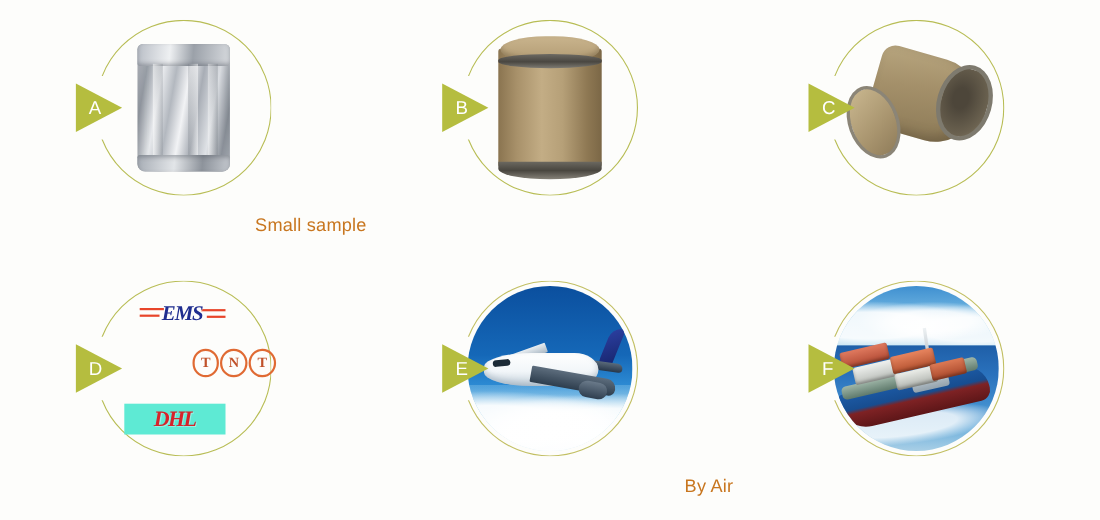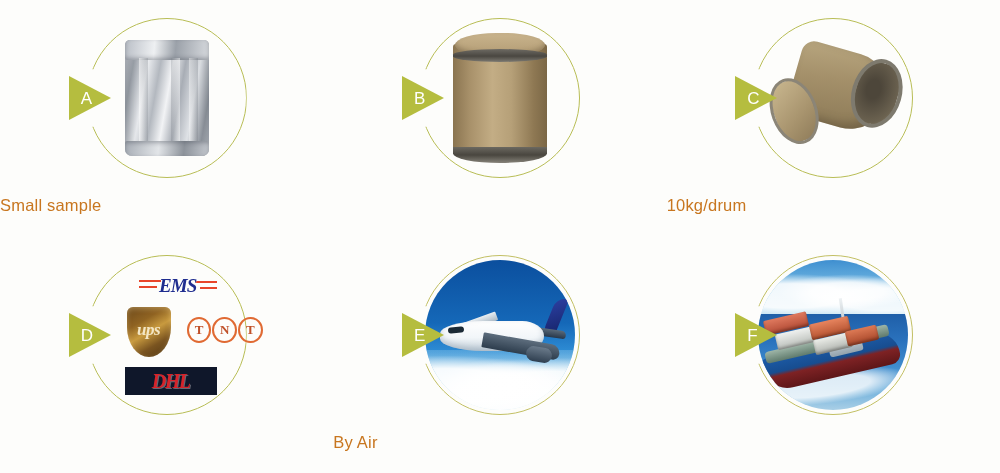--- a/index.html
+++ b/index.html
@@ -57,21 +57,21 @@
   .art{
     position:absolute;
     left:50%;top:50%;
     transform:translate(-50%,-50%);
     width:160px;height:160px;
     z-index:4;
   }
   .caption{
     position:absolute;
     left:0;right:0;top:196px;
-    text-align:left;
+    text-align:right;
     font-size:16.5px;
     color:#c8761f;
     letter-spacing:.2px;
     white-space:nowrap;
   }
   .photo-circle{
     position:absolute;
     left:50%;top:50%;
     width:150px;height:150px;
     margin:-75px 0 0 -75px;
@@ -163,21 +163,21 @@
     width:46px;height:68px;
     background:linear-gradient(150deg,#cbb991,#a8946e 60%,#8d7a58);
     border-radius:50%;
     border:3px solid #8b8577;
     box-sizing:border-box;
     transform:rotate(-14deg);
     z-index:3;
   }
   
   .logos{position:absolute;inset:0;}
-  .logo{position:absolute;margin-left:12px;}
+  .logo{position:absolute;}
   .ems{
     left:40px;top:20px;width:78px;height:22px;
     display:flex;align-items:center;justify-content:center;
   }
   .ems-text{
     font-family:"Liberation Serif", serif;
     font-weight:bold;font-style:italic;
     font-size:19px;color:#1f2d8f;
     letter-spacing:-1px;
     text-shadow:0 1px 0 rgba(255,255,255,.6);
@@ -205,21 +205,21 @@
   .tnt{left:88px;top:62px;width:76px;height:28px;display:flex;gap:1px;}
   .tnt-o{
     width:25px;height:26px;border-radius:50%;
     border:2.6px solid #e06a33;box-sizing:border-box;
     display:flex;align-items:center;justify-content:center;
     font-family:"Liberation Serif", serif;
     font-weight:bold;font-size:13px;color:#c0512a;
   }
   .dhl{
     left:26px;top:112px;width:92px;height:28px;
-    background:#0f172a;
+    background:#5eead4;
     display:flex;align-items:center;justify-content:center;
   }
   .dhl-text{
     font-family:"Liberation Serif", serif;
     font-weight:bold;font-style:italic;
     font-size:20px;color:#d6232a;
     letter-spacing:-1.5px;
     text-shadow:1px 1px 0 rgba(255,255,255,.35);
   }
   
@@ -369,37 +369,33 @@
       <div class="art">
         <div class="tdrum">
           <div class="tdrum-body"></div>
           <div class="tdrum-mouth"></div>
           <div class="tdrum-lid"></div>
         </div>
       </div>
       <div class="arrow"></div>
       <div class="arrow-letter">C</div>
     </div>
-    <div class="caption">10kg/drum</div>
   </div>
 
   <div class="cell">
     <div class="stage">
       <div class="ring"></div>
       <div class="art">
         <div class="logos">
           <div class="logo ems">
             <span class="ems-line el1"></span>
             <span class="ems-line el2"></span>
             <span class="ems-text">EMS</span>
             <span class="ems-line el3"></span>
             <span class="ems-line el4"></span>
-          </div>
-          <div class="logo ups">
-            <span class="ups-text">ups</span>
           </div>
           <div class="logo tnt">
             <span class="tnt-o">T</span>
             <span class="tnt-o">N</span>
             <span class="tnt-o">T</span>
           </div>
           <div class="logo dhl">
             <span class="dhl-text">DHL</span>
           </div>
         </div>

